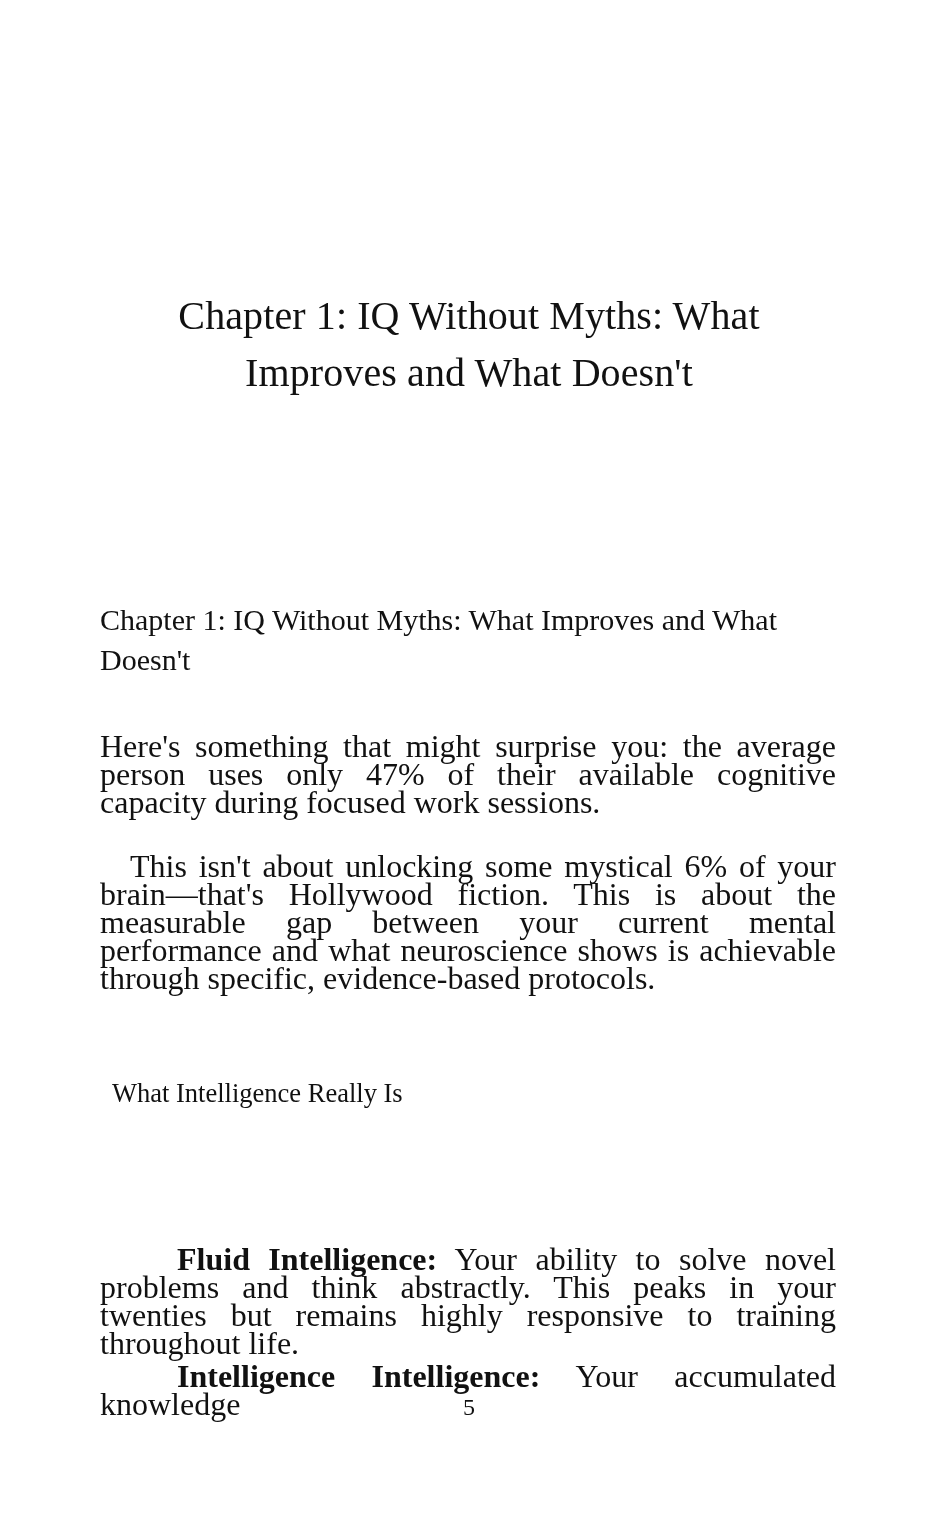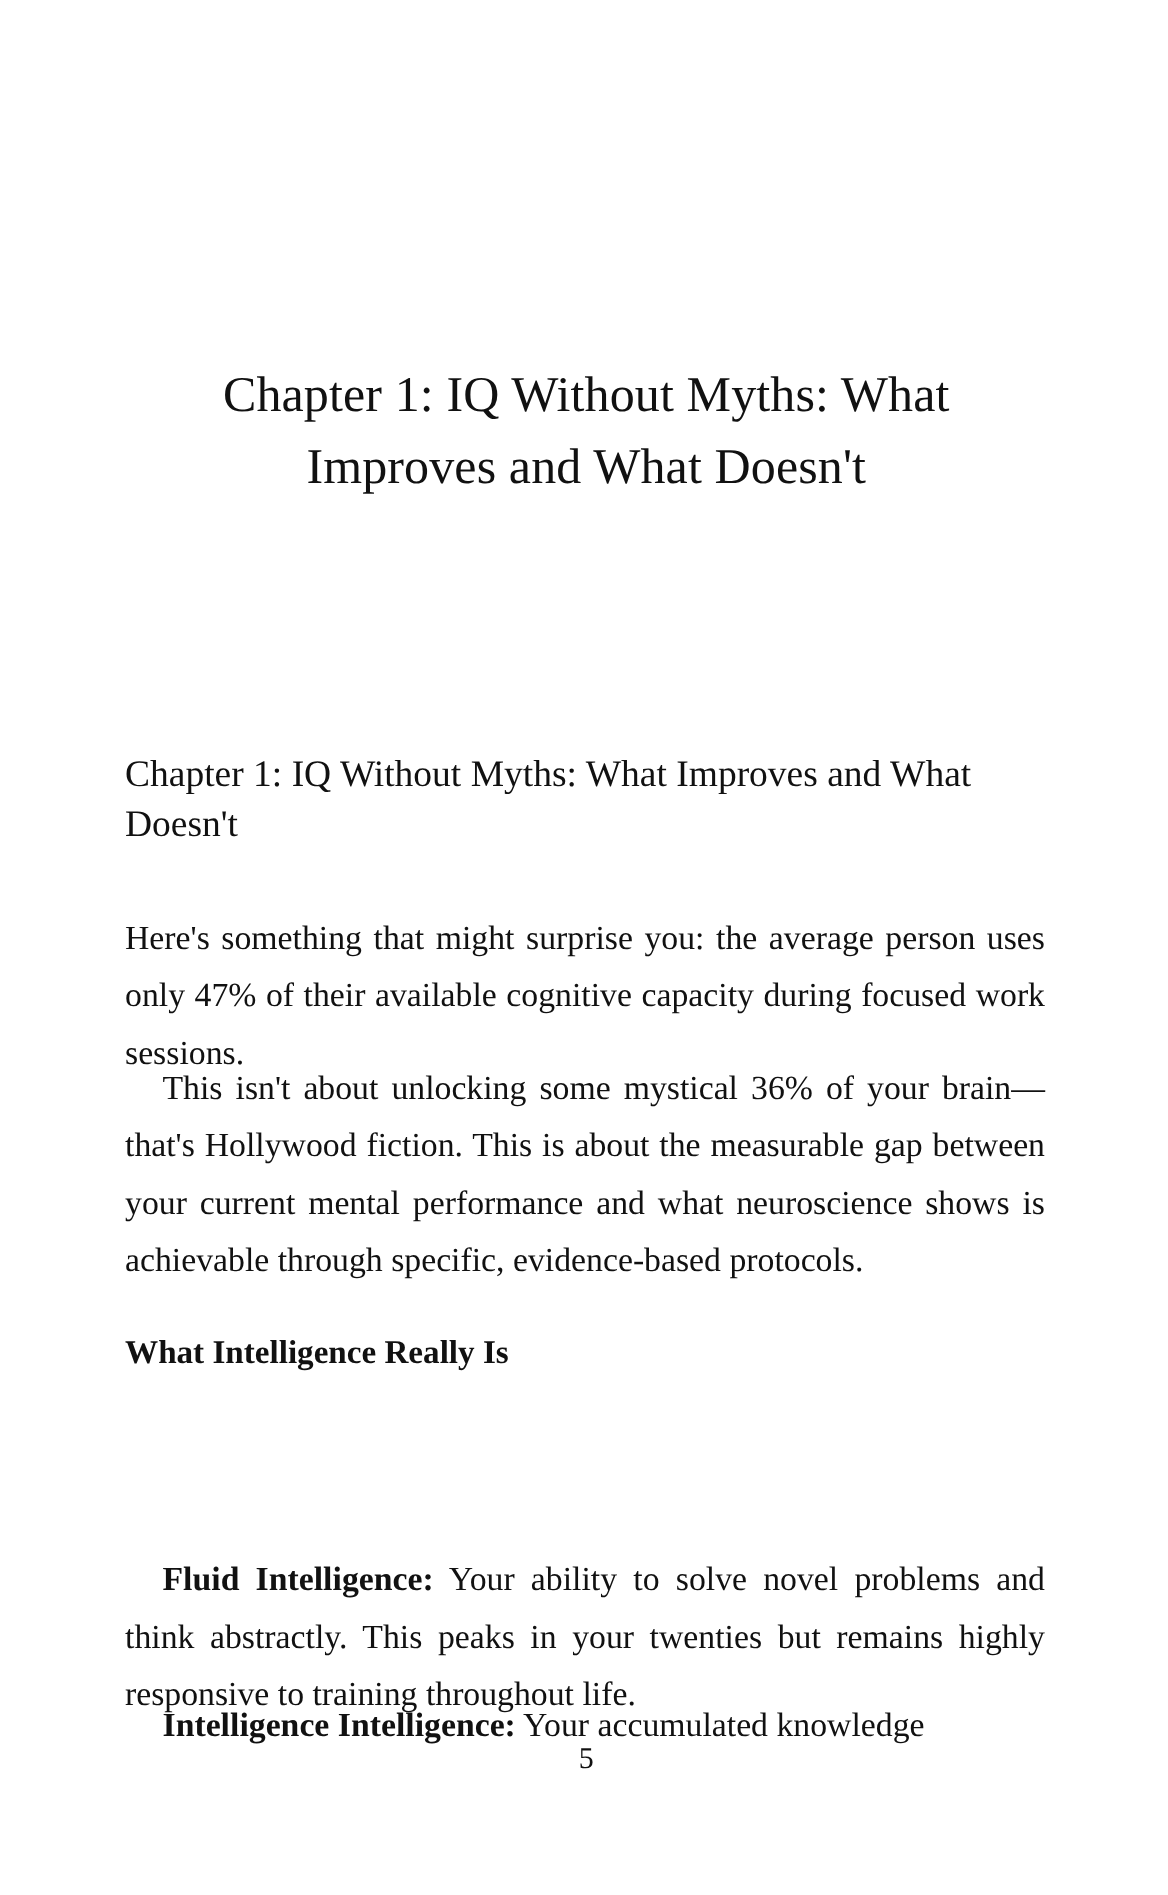--- a/index.html
+++ b/index.html
@@ -58,52 +58,53 @@
     font-size: 30px;
     line-height: 1.33;
     font-weight: normal;
     text-align: left;
   }
 
   .body-block {
     position: absolute;
     left: 0;
     width: 736px;
-    font-size: 27px;
-    line-height: 46px;
+    font-size: 32px;
+    line-height: 28px;
     text-align: justify;
     text-justify: inter-word;
   }
 
   .para-1 { top: 700px; }
   .para-2 { top: 820px; }
 
   .indent {
     display: inline-block;
     width: 30px;
   }
 
   .subheading {
     position: absolute;
     top: 1064px;
     left: 0;
     width: 738px;
-    margin: 0;
+    margin: 12px;
     font-size: 26.5px;
-    font-weight: bold;
+    font-weight: normal;
     line-height: 1.3;
     text-align: left;
   }
 
   .para-3 { top: 1134px; }
   .para-4 { top: 1213px; }
   .para-5 { top: 1330px; }
 
   .run-in {
     font-weight: bold;
+    margin-left: 47px;
   }
 
   .folio {
     position: absolute;
     top: 1393px;
     left: 0;
     width: 738px;
     text-align: center;
     font-size: 24px;
     line-height: 1.2;
@@ -114,21 +115,21 @@
 
 <div class="page">
   <div class="content">
 
     <h1 class="chapter-title">Chapter 1: IQ Without Myths: What Improves and What Doesn't</h1>
 
     <h2 class="section-heading">Chapter 1: IQ Without Myths: What Improves and What Doesn't</h2>
 
     <p class="body-block para-1">Here's something that might surprise you: the average person uses only 47% of their available cognitive capacity during focused work sessions.</p>
 
-    <p class="body-block para-2"><span class="indent"></span><span>This isn't about unlocking some mystical 36% of your brain—that's Hollywood fiction. This is about the measurable gap between your current mental performance and what neuroscience shows is achievable through specific, evidence-based protocols.</span></p>
+    <p class="body-block para-2"><span class="indent"></span><span>This isn't about unlocking some mystical 6% of your brain—that's Hollywood fiction. This is about the measurable gap between your current mental performance and what neuroscience shows is achievable through specific, evidence-based protocols.</span></p>
 
     <h3 class="subheading">What Intelligence Really Is</h3>
 
 
     <p class="body-block para-4"><span class="indent"></span><span class="run-in">Fluid Intelligence:</span><span> Your ability to solve novel problems and think abstractly. This peaks in your twenties but remains highly responsive to training throughout life.</span></p>
 
     <p class="body-block para-5"><span class="indent"></span><span class="run-in">Intelligence Intelligence:</span><span> Your accumulated knowledge</span></p>
 
     <div class="folio">5</div>
   </div>

